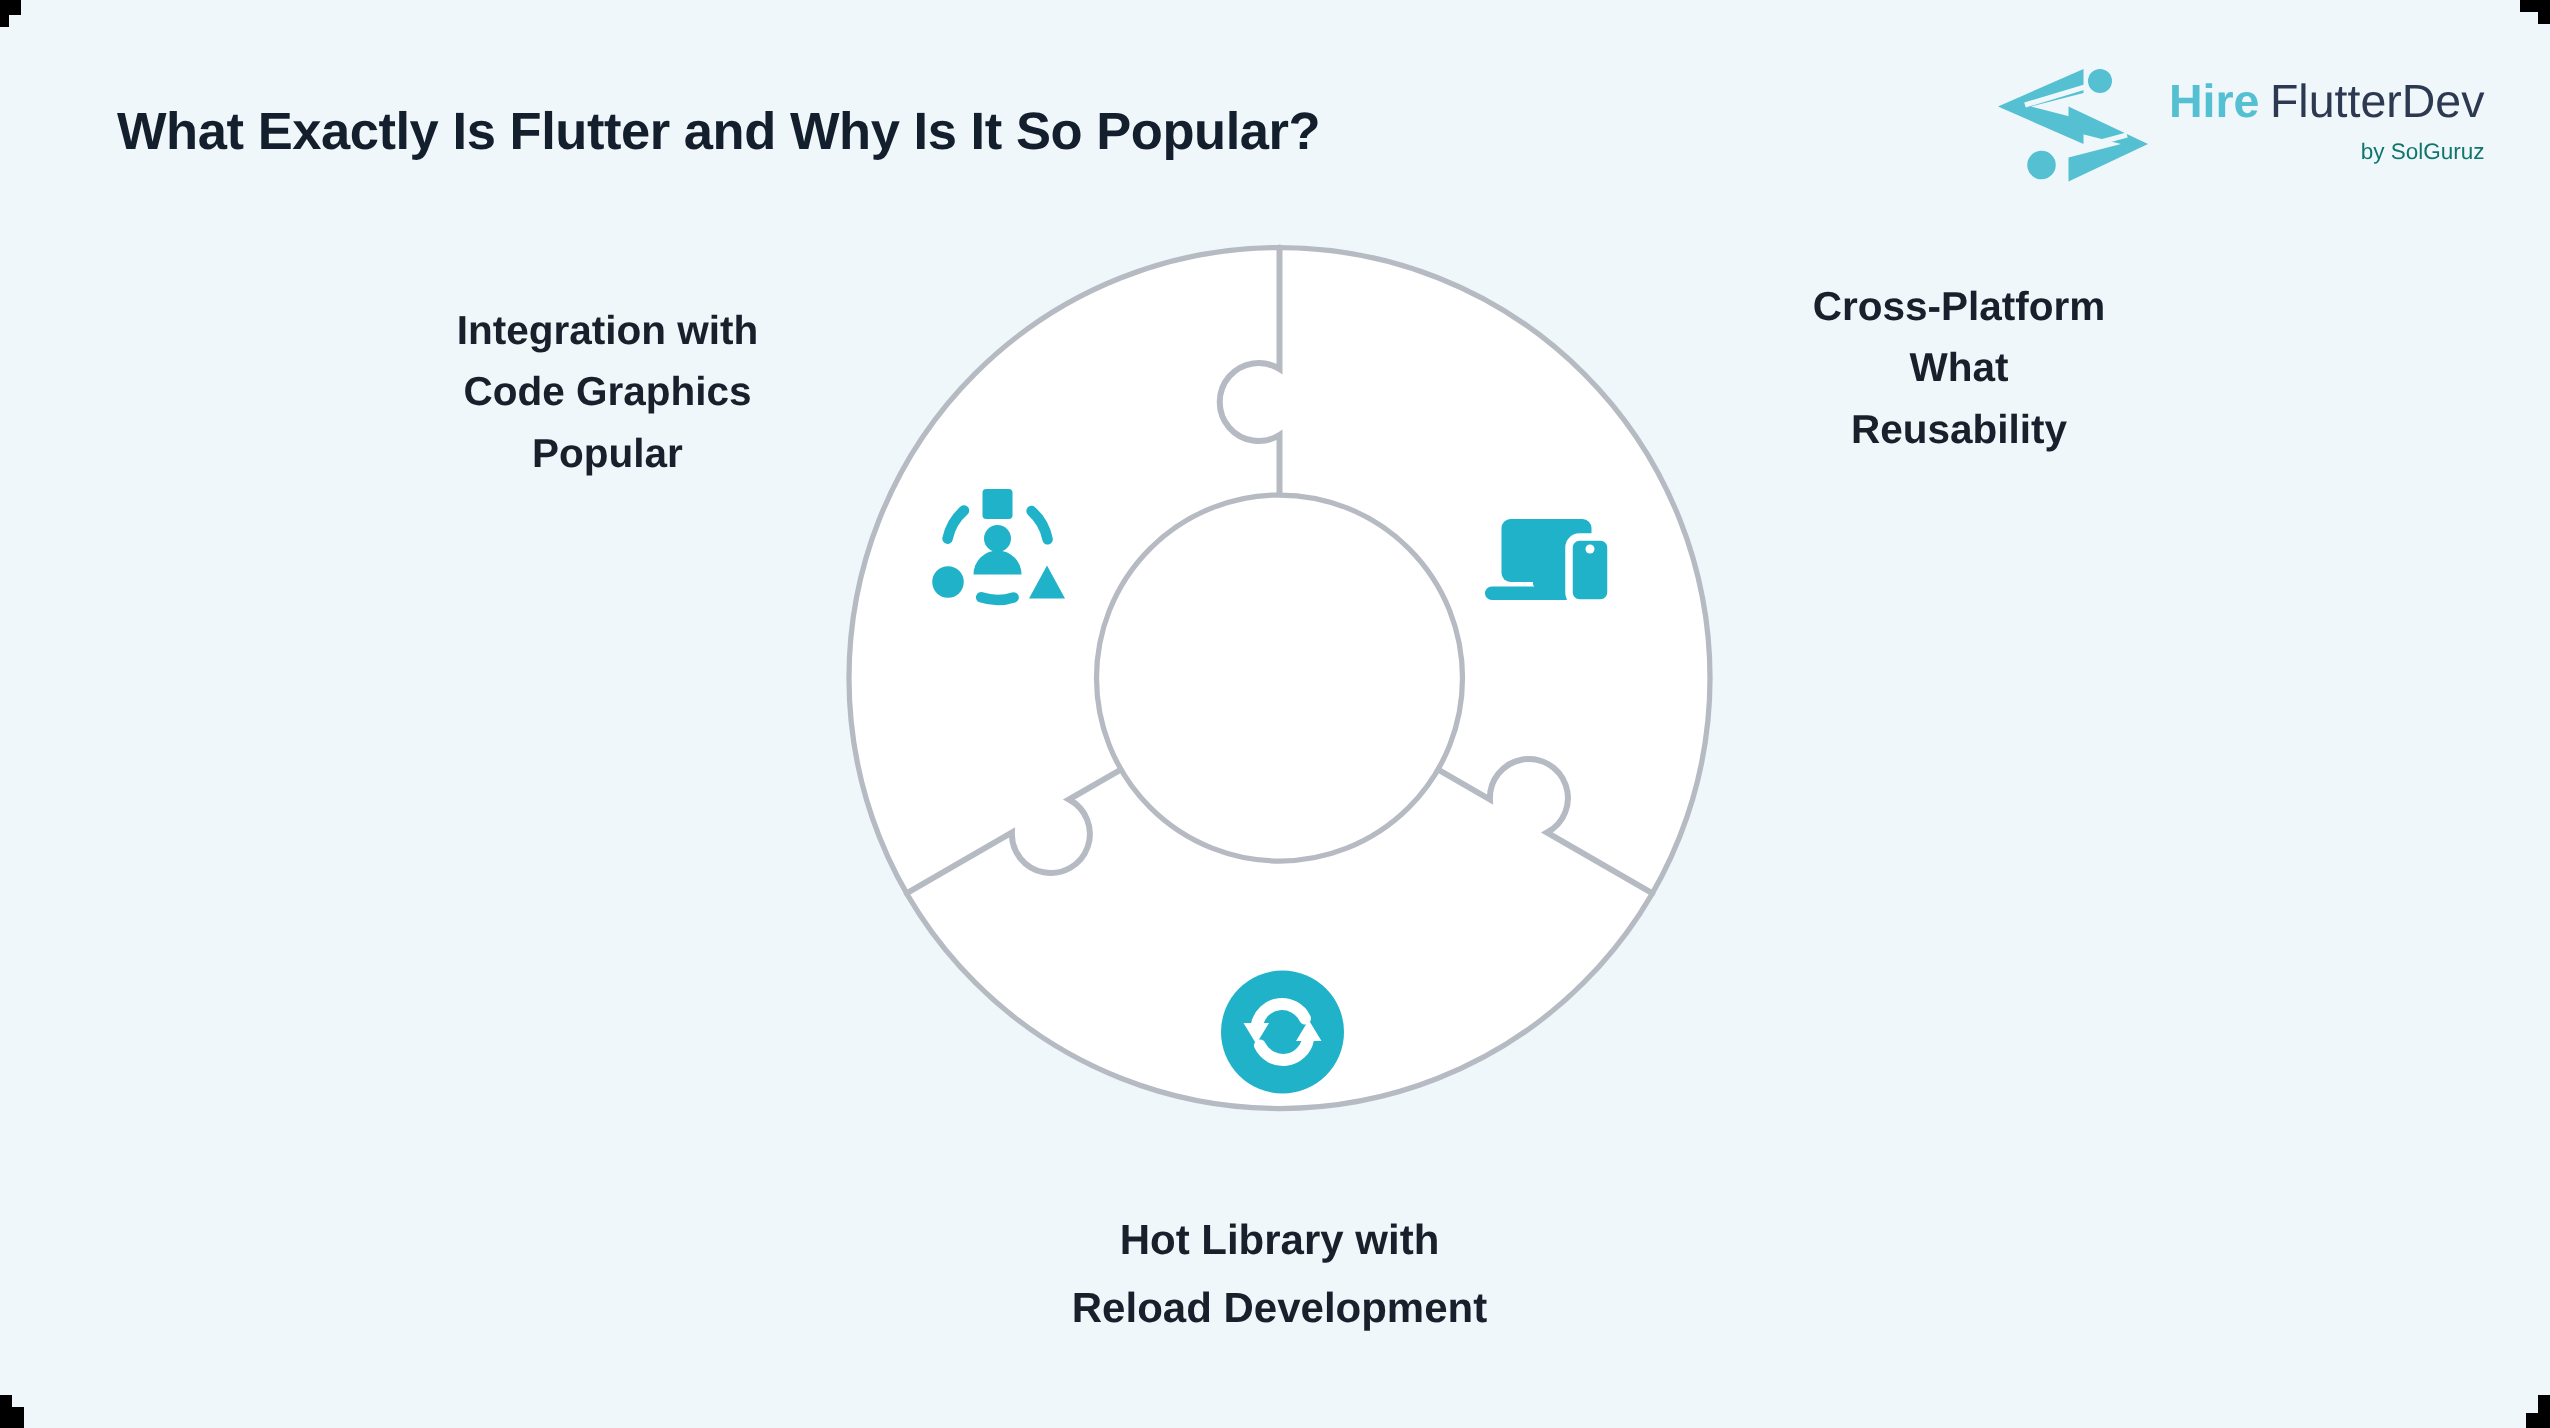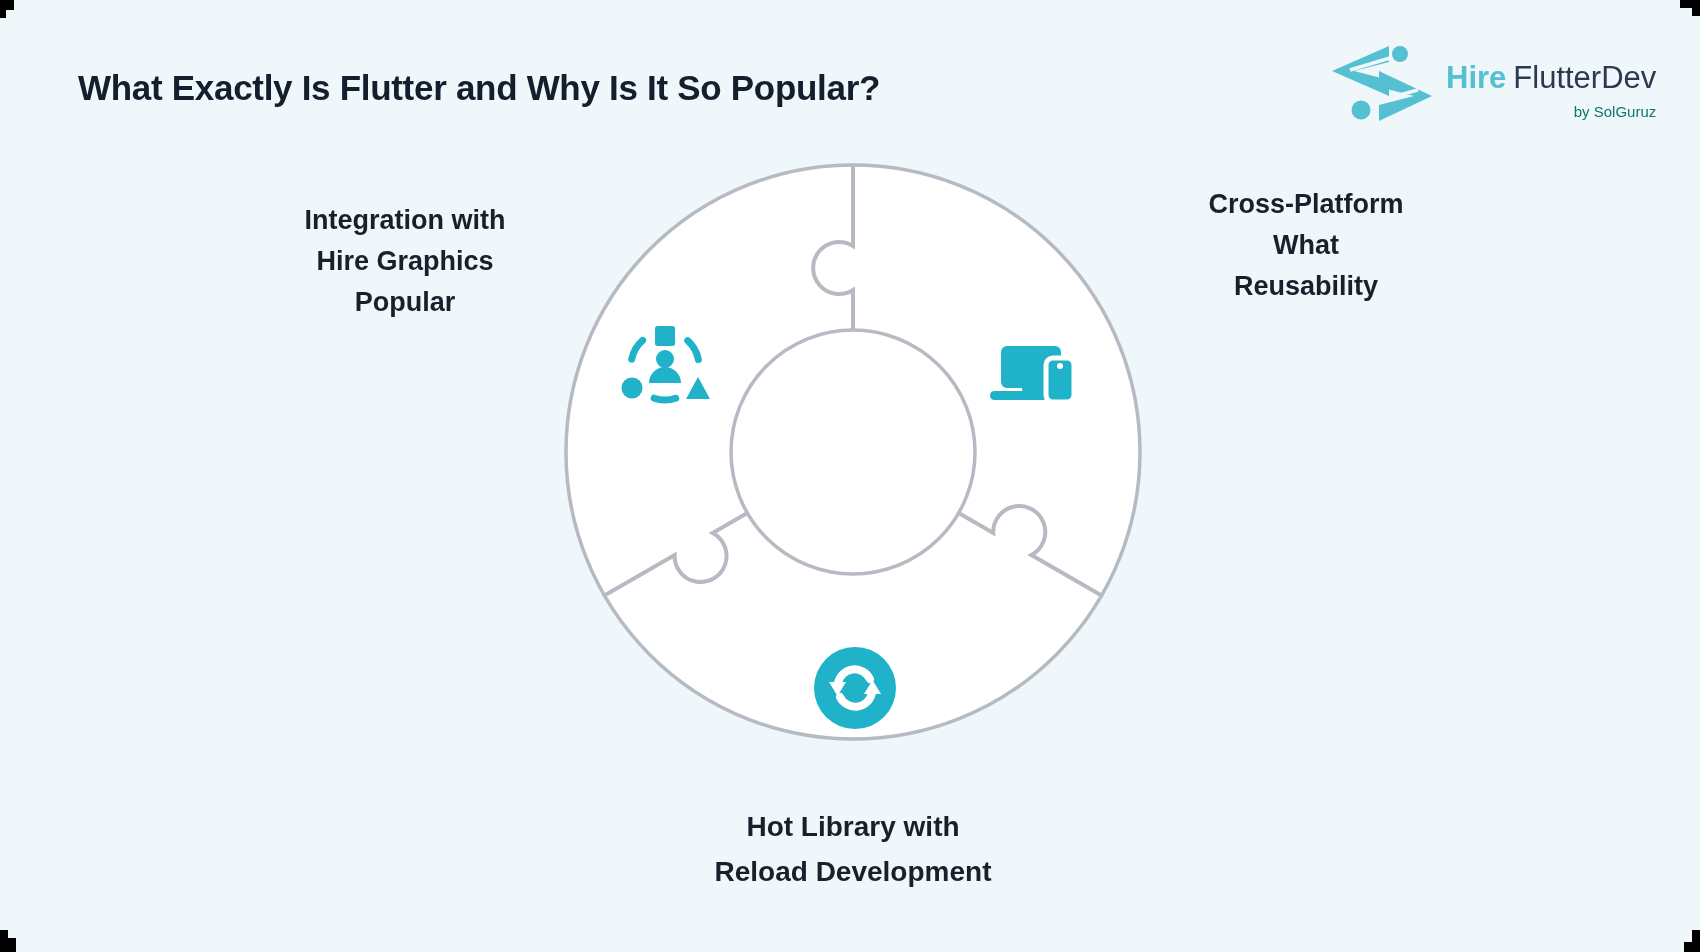--- a/index.html
+++ b/index.html
@@ -7,21 +7,21 @@
     width:1700px;height:952px;position:relative;overflow:hidden;
     background:#eff7fb;
     font-family:"Liberation Sans",sans-serif;
   }
   .canvas{position:absolute;inset:0;}
   svg.art{position:absolute;left:0;top:0;display:block;}
   .title{
     position:absolute;left:62px;top:52px;margin:16px;
     font-size:35px;font-weight:800;color:#141f2d;letter-spacing:-0.3px;
   }
-  .logo{position:absolute;left:1322px;top:38px;display:flex;align-items:center;}
+  .logo{position:absolute;left:1322px;top:38px;display:flex;align-items:flex-start;}
   .logo-text{margin-left:14px;padding-top:12px;}
   .brand{font-size:31px;white-space:nowrap;color:#2c3950;font-weight:400;}
   .brand .hire{color:#54c0d2;font-weight:700;margin-right:7px;}
   .byline{font-size:15px;color:#0f766e;text-align:right;margin-top:7px;}
   .seg-label{
     position:absolute;text-align:center;font-weight:700;color:#18202b;
     font-size:27px;line-height:41px;
   }
   .label-left{left:228px;top:200px;width:354px;}
   .label-right{left:1128px;top:184px;width:356px;}
@@ -101,21 +101,21 @@
       </g>
     </svg>
     <div class="logo-text">
       <div class="brand"><span class="hire">Hire</span><span>FlutterDev</span></div>
       <div class="byline">by SolGuruz</div>
     </div>
   </div>
 
   <div class="seg-label label-left">
     <div>Integration with</div>
-    <div>Hire Graphics</div>
+    <div>Code Graphics</div>
     <div>Popular</div>
   </div>
 
   <div class="seg-label label-right">
     <div>Cross-Platform</div>
     <div>What</div>
     <div>Reusability</div>
   </div>
 
   <div class="seg-label label-bottom">

